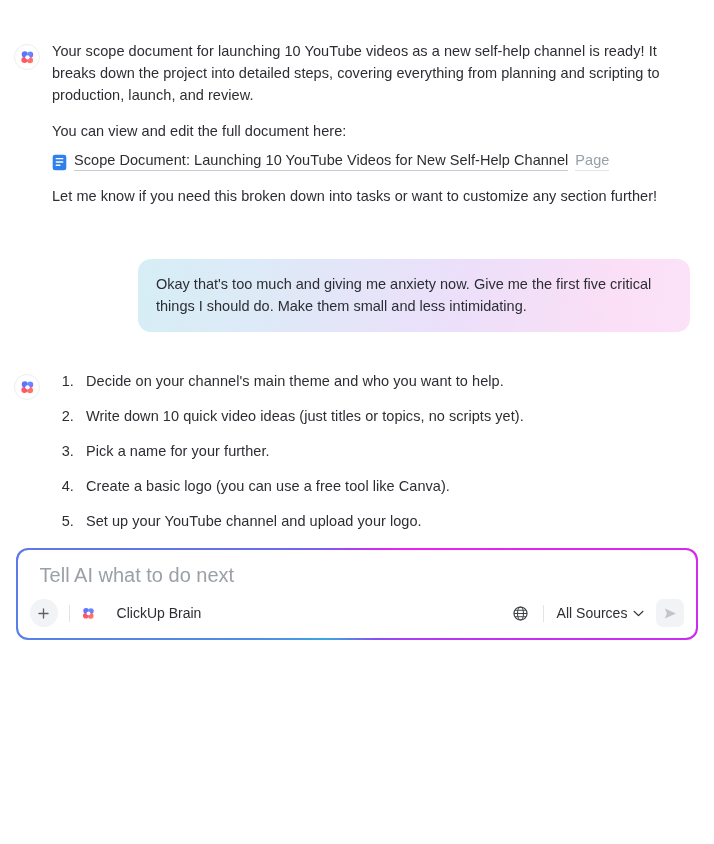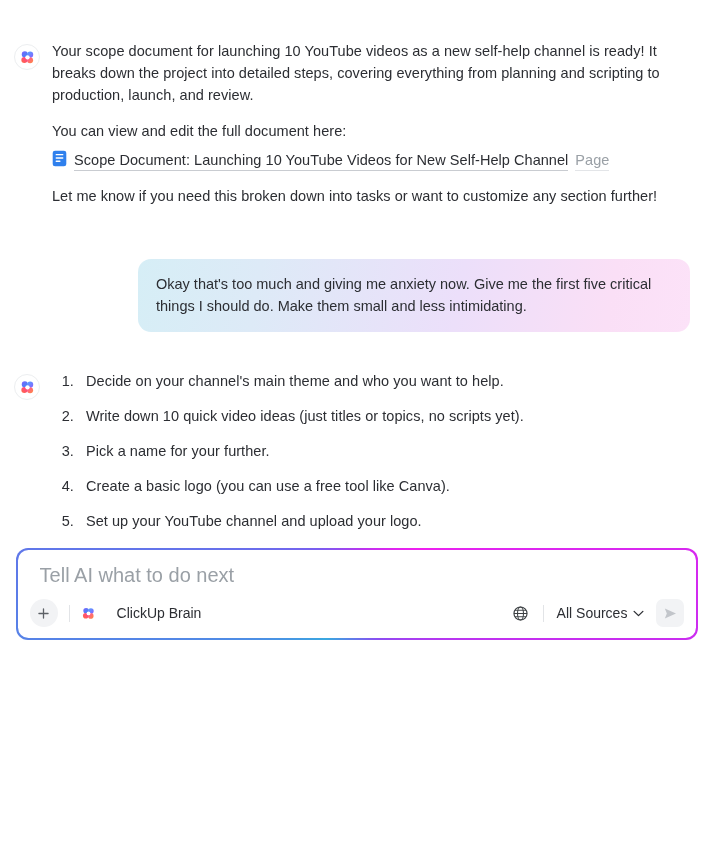--- a/index.html
+++ b/index.html
@@ -62,21 +62,21 @@
     letter-spacing: 0.05px;
   }
 
   .para { margin: 0; }
 
   .spacer-sm { height: 14px; }
 
   
   .doc-link-row {
     display: flex;
-    align-items: flex-start;
+    align-items: flex-end;
     margin-top: 8px;
     gap: 7px;
   }
   .doc-icon {
     width: 15px;
     height: 17px;
     flex: 0 0 auto;
     display: block;
   }
   .doc-link {

